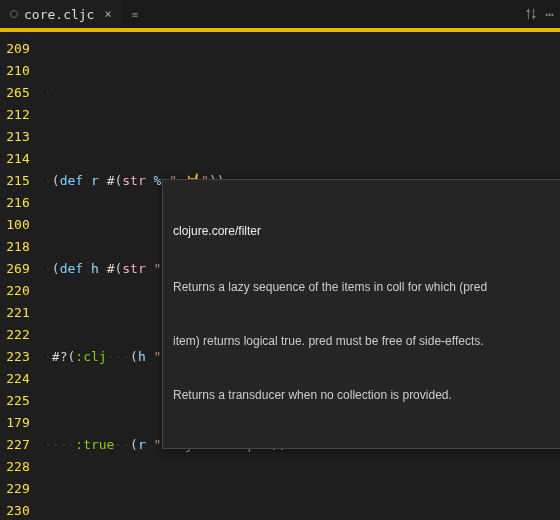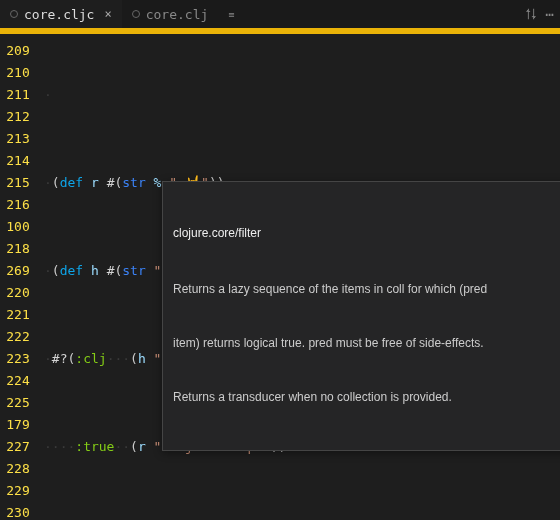--- a/index.html
+++ b/index.html
@@ -1,71 +1,67 @@
 <!DOCTYPE html>
 <html><head>
 <meta charset="utf-8">
 <style>
   html,body{margin:0;padding:0;background:#1e1e1e;color:#ccc;font-family:Menlo,Consolas,monospace;font-size:13px;overflow:hidden;width:560px;height:520px}
-  .tabbar{height:28px;background:#1a1a1a;display:flex;align-items:center;border-bottom:6px solid #eab308;position:relative}
+  .tabbar{height:28px;background:#1a1a1a;display:flex;align-items:center;border-bottom:4px solid #eab308;position:relative}
   .tab{display:flex;align-items:center;padding:0 10px;height:100%;color:#888;gap:6px}
   .tab.active{background:#1e1e1e;color:#ddd}
   .tab .dot{width:6px;height:6px;border-radius:50%;border:1px solid #666;display:inline-block}
   .tab .close{font-size:12px;color:#aaa;margin-left:4px}
   .tab .kbd{font-size:10px;color:#888}
   .titlebar-icons{position:absolute;right:6px;top:0;height:28px;display:flex;align-items:center;gap:8px;color:#888}
   .editor{display:flex;height:calc(520px - 28px)}
   .gutter{width:44px;text-align:center;color:#fde047;padding-top:6px;line-height:22px;user-select:none}
   .gutter div{padding-right:8px}
   .code{flex:1;padding-top:6px;line-height:22px;white-space:pre;position:relative}
   .line{position:relative}
   .ig{color:#3a3a3a}  
   .p{color:#cccccc}    
-  .kw{color:#0ea5e9}   
-  .fn{color:#3b82f6}   
+  .kw{color:#7dd3fc}   
+  .fn{color:#f9a8d4}   
   .nm{color:#9cdcfe}   
   .st{color:#ce9178}  
   .key{color:#84cc16}  
   .op{color:#d4d4d4}
   .emoji{font-family:apple color emoji,segoe ui emoji,sans-serif}
   .tooltip{position:absolute;left:118px;top:147px;width:400px;background:#252526;border:1px solid #454545;color:#ccc;font-family:-apple-system,Segoe UI,sans-serif;font-size:12px;line-height:1.5;padding:6px 10px 8px 10px;box-shadow:0 2px 8px rgba(0,0,0,.4);z-index:10}
   .tooltip .sig{color:#eee;margin-bottom:2px}
   svg{display:block}
 </style>
 </head>
 <body>
 
 <div class="tabbar">
   <div class="tab active">
     <span class="dot"></span>
     <span>core.cljc</span>
     <span class="close">×</span>
   </div>
   <div class="tab">
-    <span class="dot"></span>
-    <span>core.clj</span>
-  </div>
-  <div class="tab">
     <span class="kbd">≡</span>
   </div>
   <div class="titlebar-icons">
     <span>
       <svg width="14" height="14" viewBox="0 0 16 16">
           <path fill="#888" d="M5 2v12M11 2v12M3 5h4M9 11h4M3 5l2-2M13 11l-2 2" stroke="#888" stroke-width="1"></path>
         </svg>
     </span>
     <span style="font-size:14px">⋯</span>
   </div>
 </div>
 
 <div class="editor">
   <div class="gutter">
     <div>209</div>
     <div>210</div>
-    <div>211</div>
+    <div>265</div>
     <div>212</div>
     <div>213</div>
     <div>214</div>
     <div>215</div>
     <div>216</div>
     <div>100</div>
     <div>218</div>
     <div>269</div>
     <div>220</div>
     <div>221</div>

